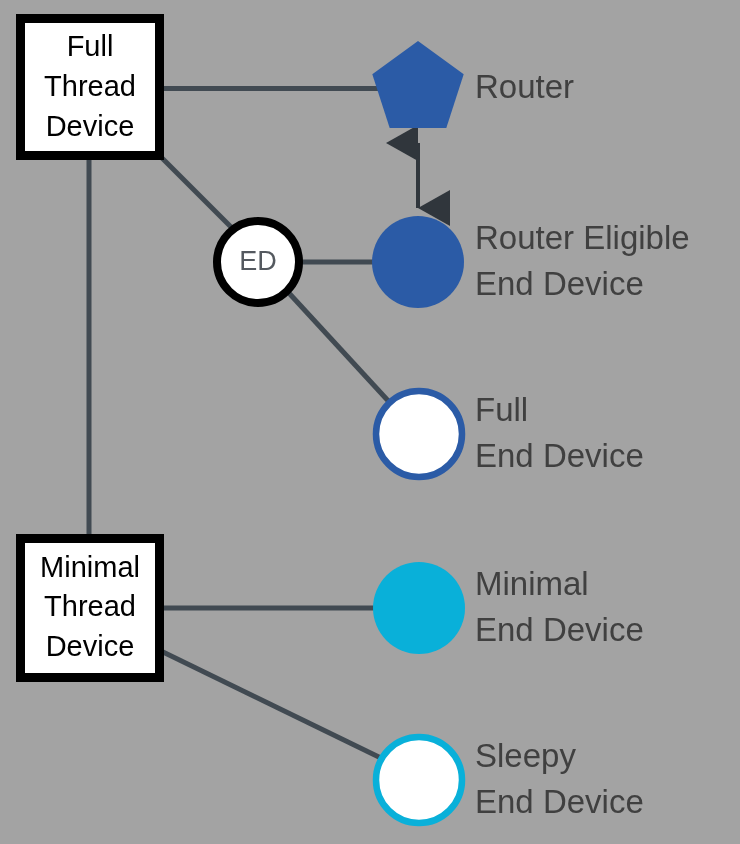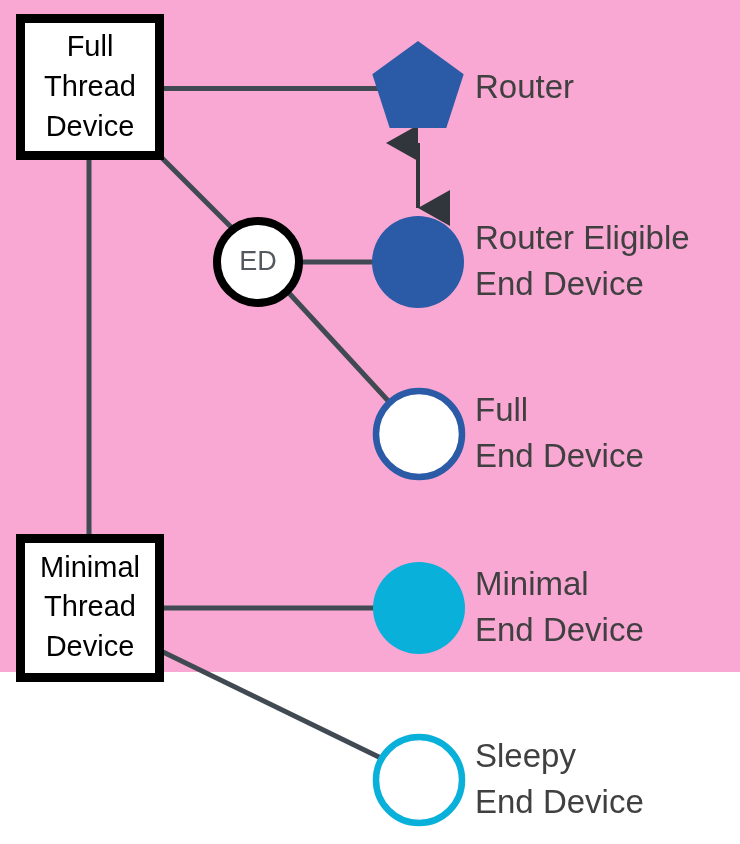--- a/index.html
+++ b/index.html
@@ -10,22 +10,22 @@
   }
   body {
     width: 740px;
     height: 844px;
     font-family: "Liberation Sans", sans-serif;
     overflow: hidden;
   }
   #diagram-root {
     position: relative;
     width: 740px;
-    height: 672px;
-    background: #f9a8d4;
+    height: 844px;
+    background: #a3a3a3;
   }
   svg.diagram {
     display: block;
     width: 740px;
     height: 844px;
   }
   .node-box {
     fill: #ffffff;
     stroke: #000000;
     stroke-width: 9;

